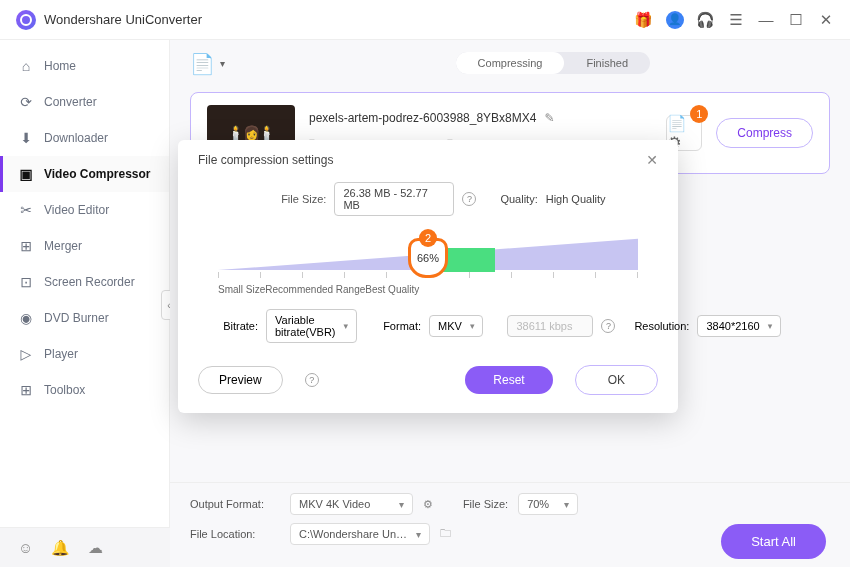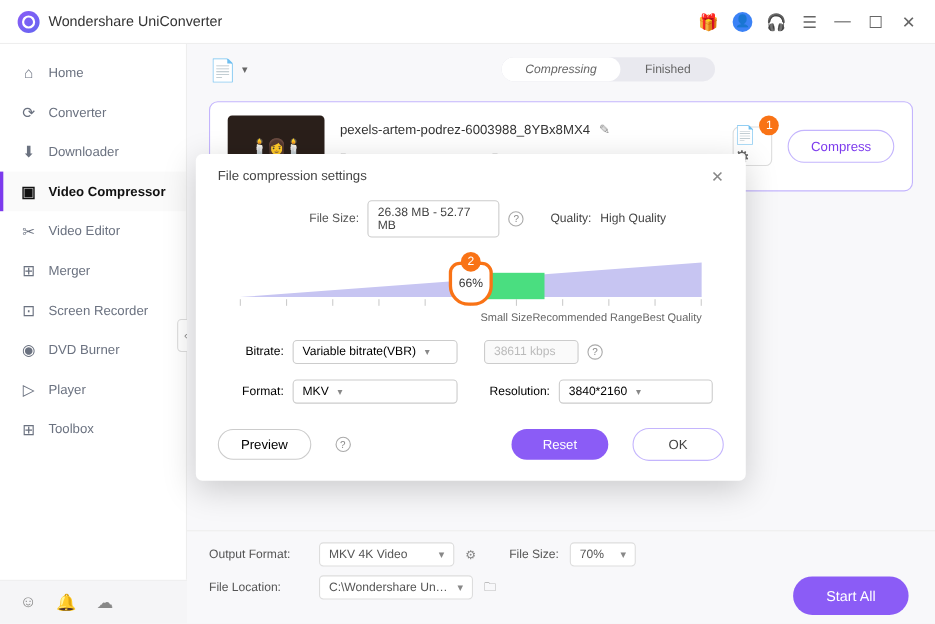--- a/index.html
+++ b/index.html
@@ -16,21 +16,21 @@
 .sidebar { width: 170px; background: #fff; border-right: 1px solid #eee; padding-top: 8px; position:relative;}
 .side-item { display: flex; align-items: center; gap: 10px; padding: 10px 18px; font-size: 12px; color: #6b7280; cursor:pointer; }
 .side-item.active { color: #111; font-weight: 600; border-left: 3px solid #7c3aed; padding-left: 15px; background:#fafafa;}
 .side-item .sico { width: 16px; height: 16px; display:flex; align-items:center; justify-content:center; font-size:14px;}
 .collapse-handle { position:absolute; right:-8px; top:250px; width:16px; height:30px; background:#fff; border:1px solid #ddd; border-radius:4px; display:flex; align-items:center; justify-content:center; font-size:10px; color:#888; cursor:pointer;}
 .content { flex:1; padding: 12px 20px 0 20px; position:relative; background:#f8f8fa;}
 .toprow { display:flex; align-items:center; gap:8px;}
 .addfile-ico { width:22px; height:22px; color:#7c3aed; font-size:20px;}
 .tabs { margin-left:auto; display:flex; background:#e9e9ef; border-radius:14px; overflow:hidden; margin-right:180px;}
 .tab { padding: 5px 22px; font-size: 11px; color:#666; cursor:pointer;}
-.tab.active { background:#fff; border-radius:14px;font-style:italic; }
+.tab.active { background:#fff; border-radius:14px; }
 .filecard { margin-top:18px; border:1px solid #c4b5fd; border-radius:8px; padding:12px 16px; display:flex; align-items:center; gap:14px; background:#fff;}
 .thumb { width:88px; height:56px; background:#2a1f1a; border-radius:4px; display:flex; align-items:center; justify-content:center; font-size:22px; position:relative;}
 .thumb::after{content:"🕯️👩🕯️"; font-size:14px; letter-spacing:-2px;}
 .fileinfo { flex:1;}
 .fname-row { display:flex; align-items:center; gap:8px; font-size:12px; color:#333;}
 .size-row { margin-top:10px; display:flex; align-items:center; gap:8px; font-size:12px; color:#555;}
 .size-box { display:flex; align-items:center; gap:6px;}
 .arrow { color:#999; font-size:14px;}
 .settings-ico-wrap { position:relative;}
 .settings-ico { width:36px; height:36px; border:1px solid #ddd; border-radius:6px; display:flex; align-items:center; justify-content:center; color:#666; cursor:pointer;}
@@ -55,23 +55,23 @@
 .sel .chev{font-size:9px;}
 .qicon { width:14px; height:14px; border:1px solid #aaa; border-radius:50%; display:flex; align-items:center; justify-content:center; font-size:9px; color:#888;}
 .slider-wrap { margin:14px 20px 4px; position:relative; height:50px;}
 .slope { position:absolute; left:0; right:0; bottom:8px; height:38px;}
 .slope svg { width:100%; height:100%;}
 .recband { position:absolute; left:48%; width:18%; bottom:8px; height:24px; background:#4ade80;}
 .ticks { position:absolute; left:0; right:0; bottom:0; height:8px; display:flex; justify-content:space-between;}
 .ticks span{ width:1px; height:6px; background:#ccc;}
 .knob { position:absolute; left:50%; bottom:2px; transform:translateX(-50%); width:40px; height:40px; border:3px solid #f97316; border-radius:10px 10px 18px 18px; background:#fff; display:flex; align-items:center; justify-content:center; font-size:11px; color:#333; z-index:2;}
 .knob-badge { position:absolute; top:-12px; left:50%; transform:translateX(-50%); width:18px; height:18px; border-radius:50%; background:#f97316; color:#fff; font-size:11px; display:flex; align-items:center; justify-content:center;}
-.slider-labels { display:flex; justify-content:flex-end; font-size:10px; color:#666; margin:2px 20px 0;}
+.slider-labels { display:flex; justify-content:flex-start; font-size:10px; color:#666; margin:2px 20px 0;}
 .dlg-grid { display:flex; gap:24px; margin-top:14px; padding:0 10px;}
-.col { flex:1; display:flex; flex-direction:column; gap:14px;}
+.col { flex:1; display:flex; flex-direction:row; gap:14px;}
 .frow { display:flex; align-items:center; gap:8px;}
 .frow .lbl2 { width:50px; text-align:right; font-size:11px;}
 .disabled{ color:#bbb; background:#fafafa;}
 .dlg-foot { display:flex; align-items:center; gap:22px; margin-top:22px;}
 .prev-btn { border:1px solid #ccc; border-radius:16px; padding:6px 20px; font-size:12px; background:#fff; cursor:pointer;}
 .reset-btn { background:#8b5cf6; color:#fff; border:none; border-radius:16px; padding:7px 28px; font-size:12px; cursor:pointer;}
 .ok-btn { border:1px solid #c4b5fd; color:#444; background:#fff; border-radius:16px; padding:7px 32px; font-size:12px; cursor:pointer;}
 </style>
 </head>
 <body>

